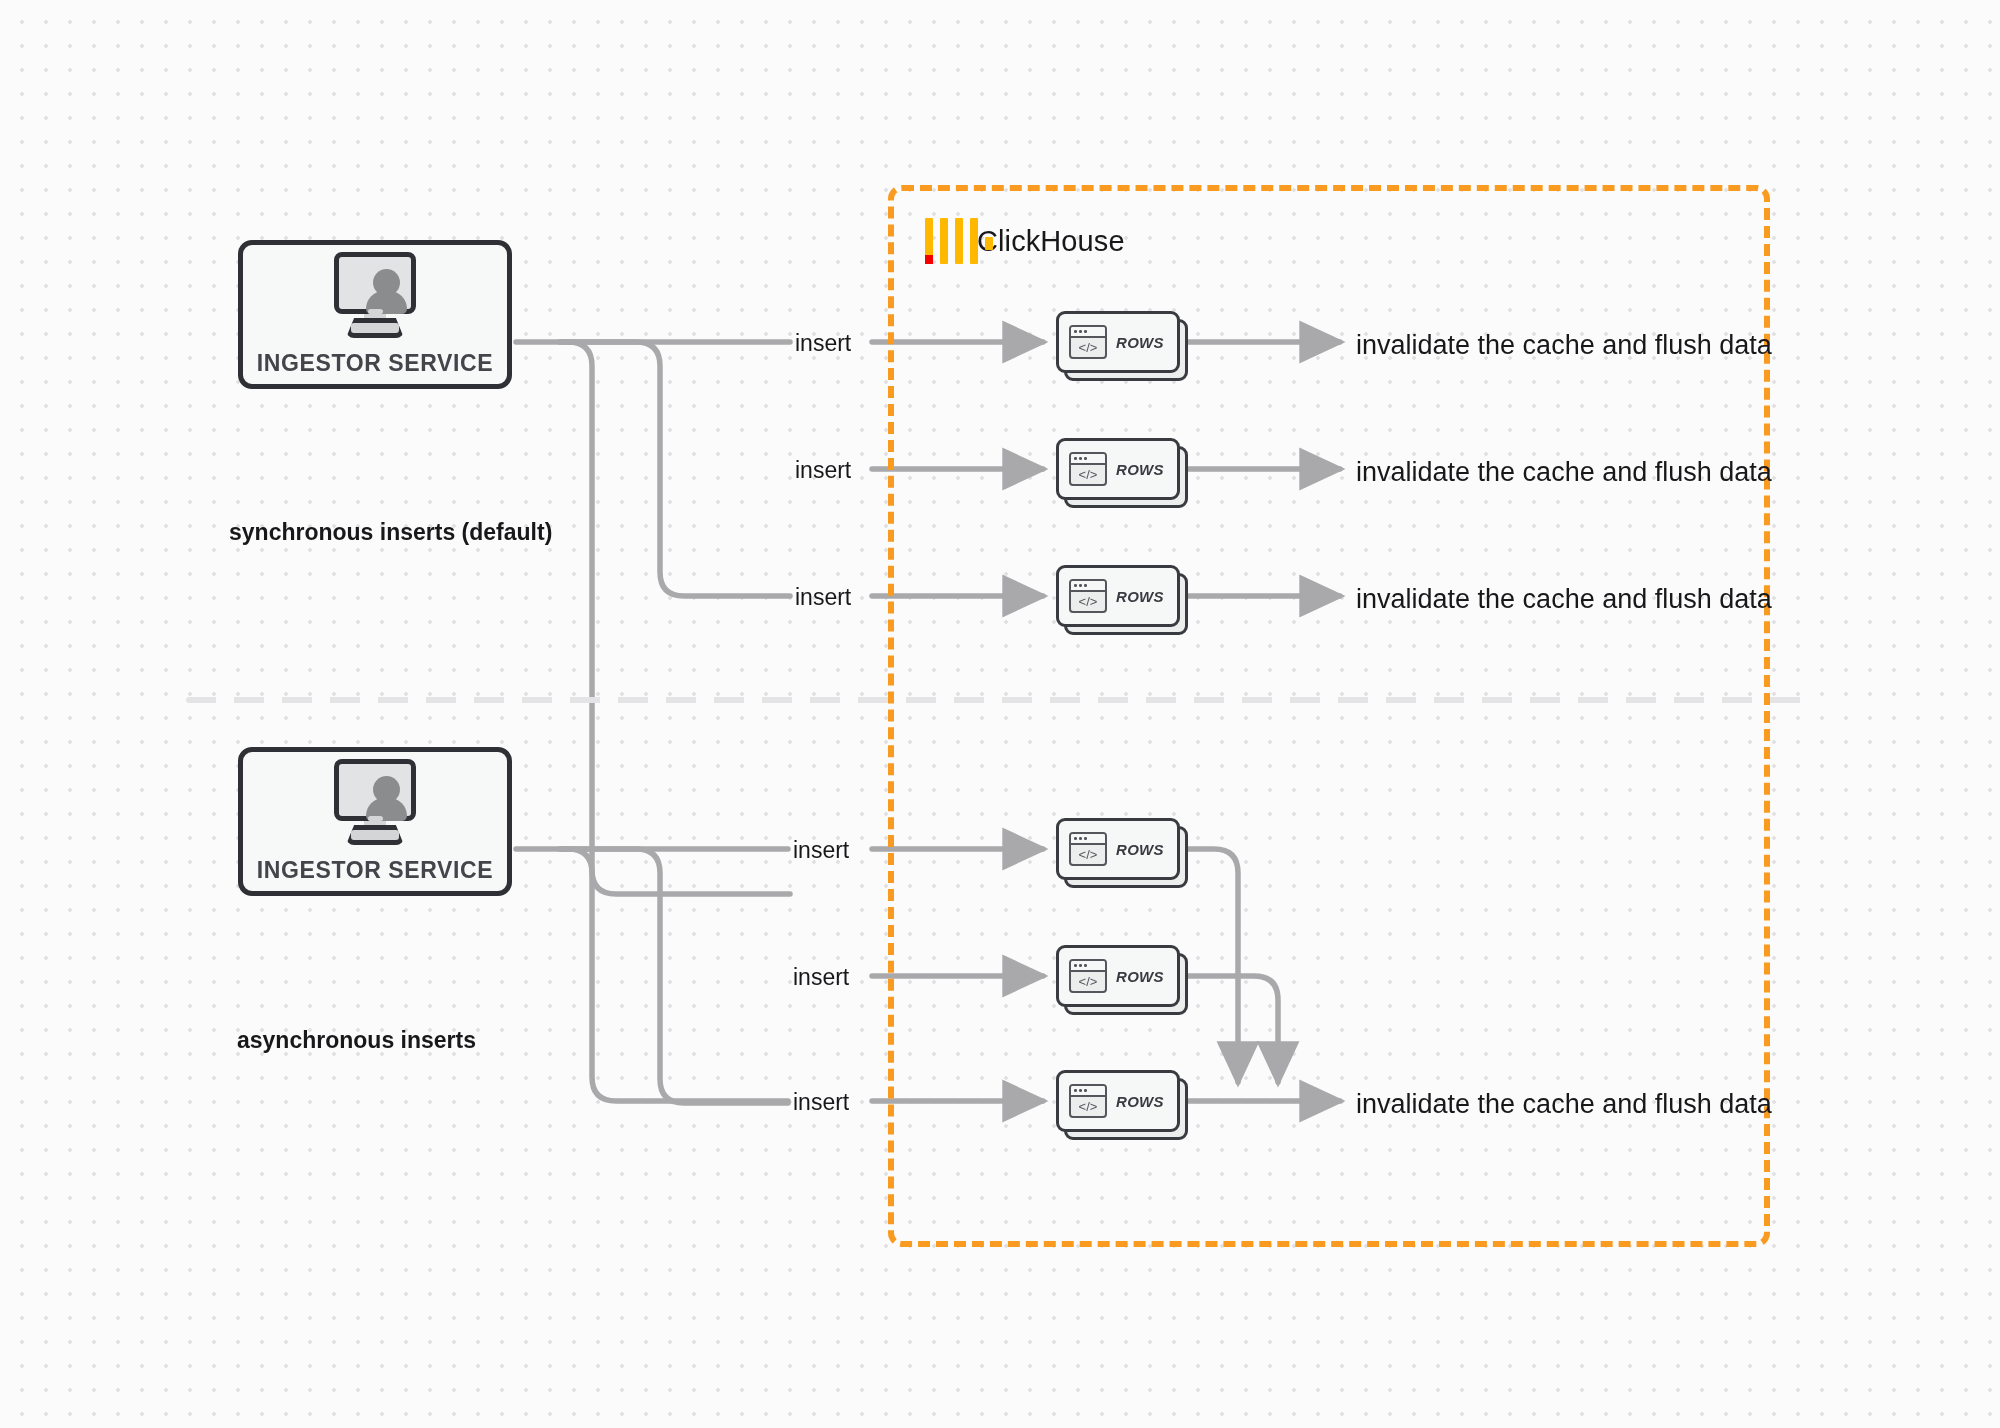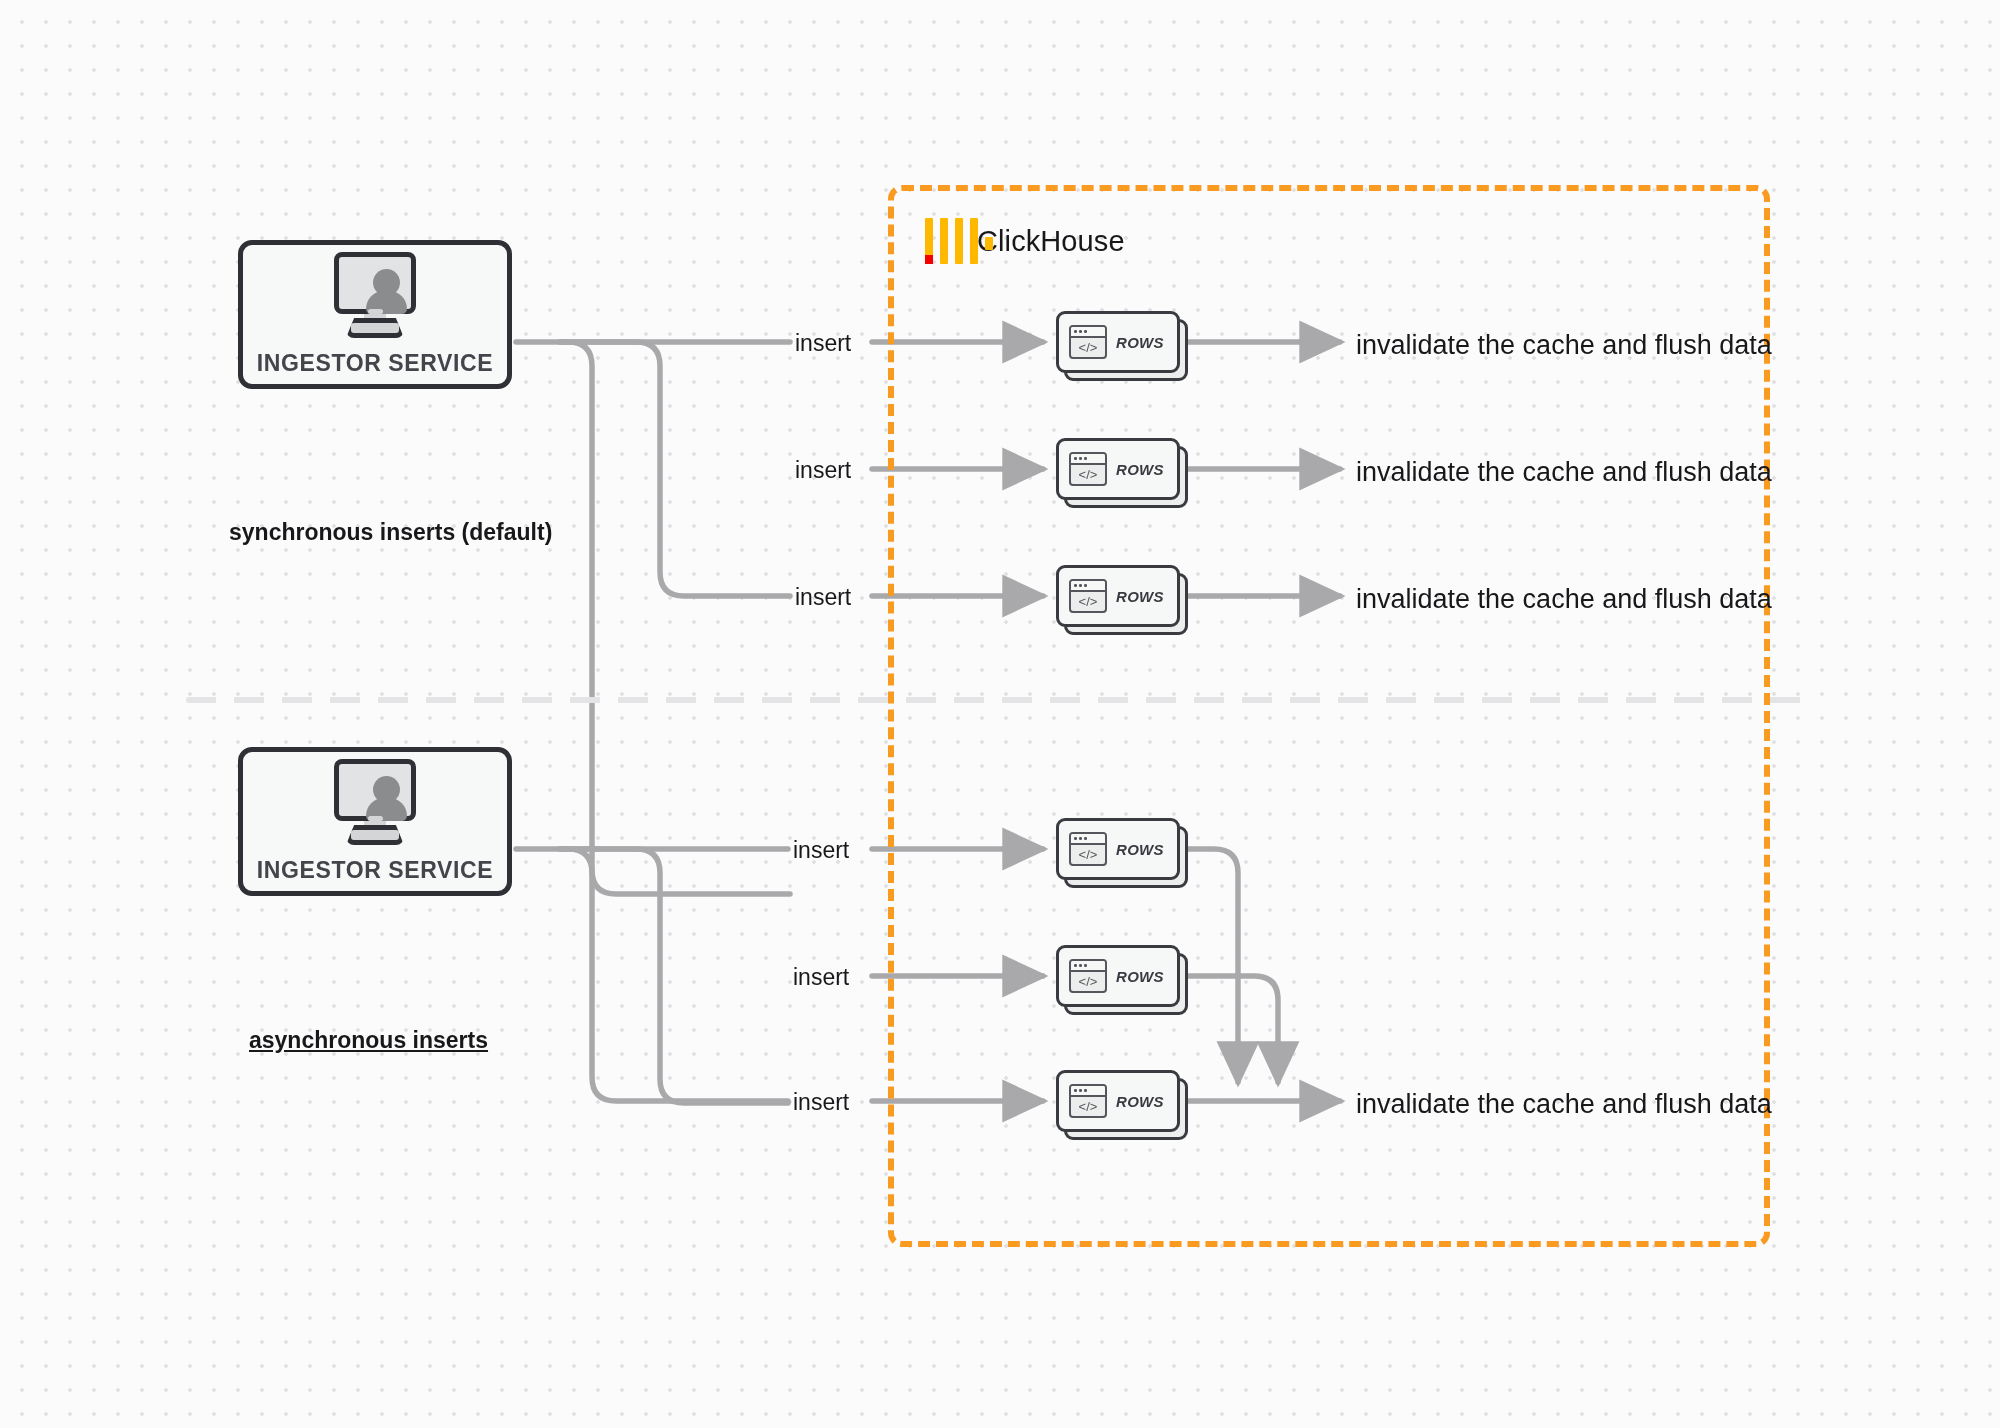--- a/index.html
+++ b/index.html
@@ -63,21 +63,21 @@
   .mon-stand{
     position:absolute;left:19px;top:66px;width:58px;height:20px;
     background:#d4d5d6;border:5px solid #2f3036;border-radius:8px;box-sizing:border-box;
     clip-path:polygon(14% 0,86% 0,100% 100%,0 100%);
   }
   .ingestor-label{font-size:23px;color:#43454b;letter-spacing:.6px;}
 
   
   .caption{font-size:23px;font-weight:bold;color:#18181b;white-space:nowrap;}
   .caption.sync{left:229px;top:519px;text-align:right;}
-  .caption.async{left:249px;top:1027px;text-decoration:underline;}
+  .caption.async{left:237px;top:1027px;}
 
   
   .rowscard{width:124px;height:62px;}
   .rowscard .back{
     position:absolute;left:8px;top:8px;width:124px;height:62px;
     background:#eceded;border:3px solid #3a3b40;border-radius:9px;box-sizing:border-box;
   }
   .rowscard .front{
     position:absolute;left:0;top:0;width:124px;height:62px;
     background:#f6f7f7;border:3px solid #3a3b40;border-radius:9px;box-sizing:border-box;

